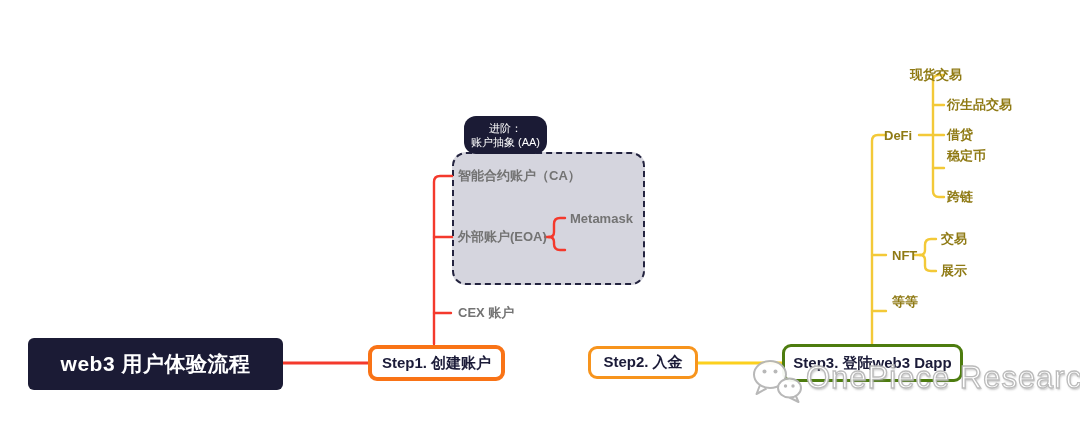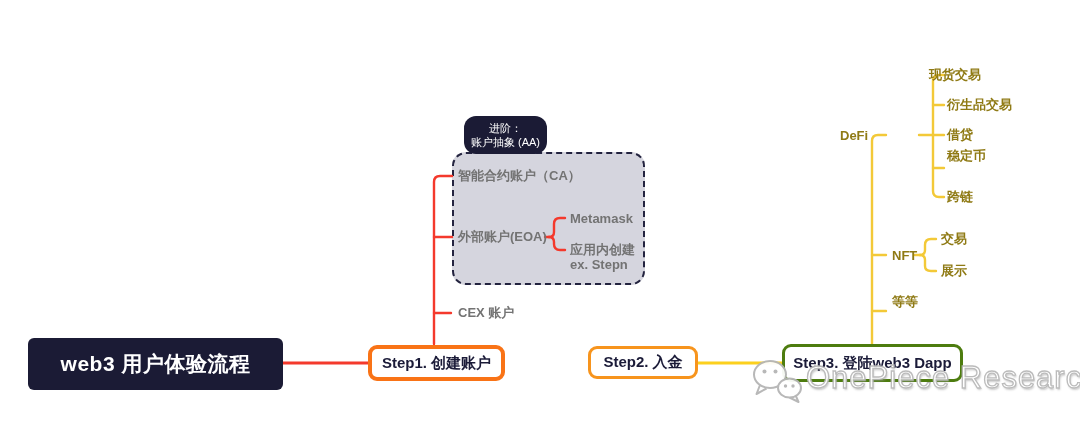--- a/index.html
+++ b/index.html
@@ -114,27 +114,23 @@
     <span>Step2. 入金</span>
   </div>
   <div class="step-box step3">
     <span>Step3. 登陆web3 Dapp</span>
   </div>
 
   <span class="leaf red" style="left:458px;top:176px">智能合约账户（CA）</span>
   <span class="leaf red" style="left:458px;top:237px">外部账户(EOA)</span>
   <span class="leaf red" style="left:458px;top:313px">CEX 账户</span>
   <span class="leaf red" style="left:570px;top:218px">Metamask</span>
-  <div class="leaf red two-line" style="left:570px;top:242px">
-    <div>应用内创建</div>
-    <div>ex. Stepn</div>
-  </div>
 
-  <span class="leaf olive" style="left:840px;top:135px">DeFi</span>
-  <span class="leaf olive" style="left:929px;top:75px">现货交易</span>
+  <span class="leaf olive" style="left:884px;top:135px">DeFi</span>
+  <span class="leaf olive" style="left:910px;top:75px">现货交易</span>
   <span class="leaf olive" style="left:947px;top:105px">衍生品交易</span>
   <span class="leaf olive" style="left:947px;top:135px">借贷</span>
   <span class="leaf olive" style="left:947px;top:156px">稳定币</span>
   <span class="leaf olive" style="left:947px;top:197px">跨链</span>
   <span class="leaf olive" style="left:892px;top:255px">NFT</span>
   <span class="leaf olive" style="left:941px;top:239px">交易</span>
   <span class="leaf olive" style="left:941px;top:271px">展示</span>
   <span class="leaf olive" style="left:892px;top:302px">等等</span>
 
   <div class="watermark">

